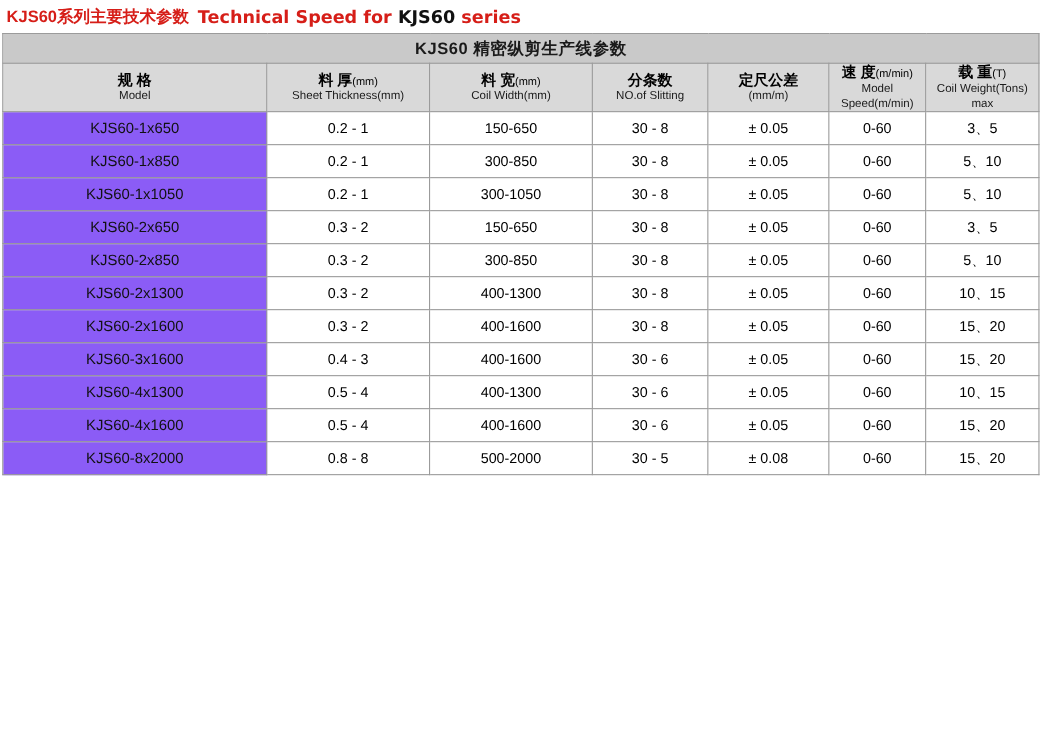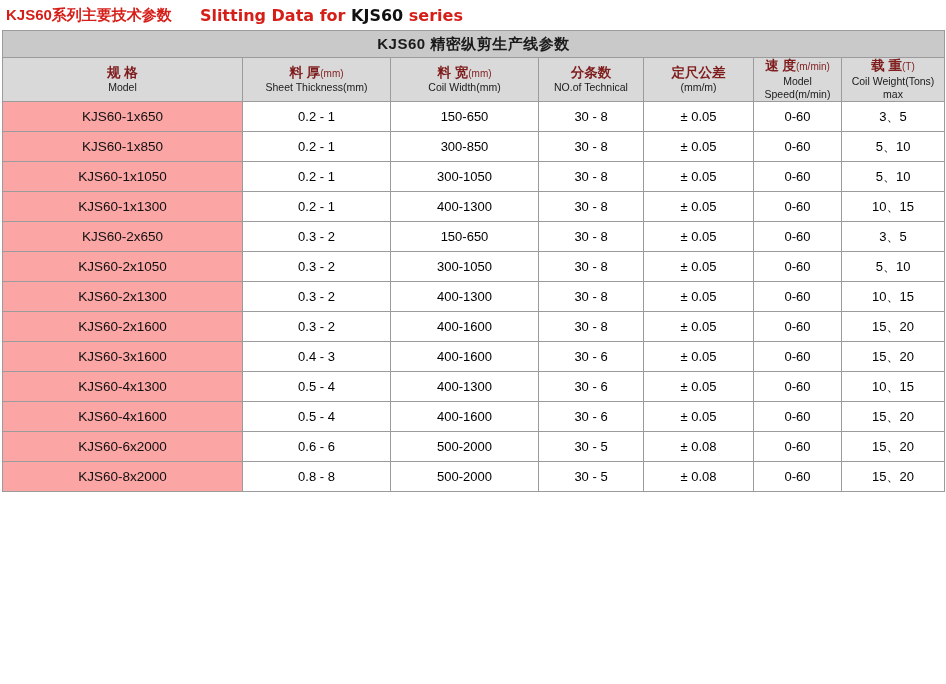--- a/index.html
+++ b/index.html
@@ -19,21 +19,20 @@
     height: 684px;
     position: relative;
     box-sizing: border-box;
   }
   .title-bar {
     height: 30px;
     display: flex;
     align-items: center;
     padding-left: 6px;
     box-sizing: border-box;
-    gap: 20px;
   }
   .title-cn {
     color: #d61e18;
     font-weight: bold;
     font-size: 15px;
     letter-spacing: 0px;
   }
   .title-en {
     color: #d61e18;
     font-weight: bold;
@@ -67,58 +66,58 @@
   }
   .head-row td {
     background: #d9d9d9;
     height: 38px;
     line-height: 1.25;
   }
   .head-cn {
     display: block;
     font-size: 13.5px;
     font-weight: bold;
-    color: #7f1d1d;
+    color: #000000;
   }
   .head-cn .unit {
     font-size: 10px;
     font-weight: normal;
   }
   .head-en {
     display: block;
     font-size: 10.5px;
     color: #1a1a1a;
     font-family: "Liberation Sans", sans-serif;
   }
   tbody tr td {
     height: 29px;
     font-size: 13px;
     background: #ffffff;
   }
   tbody tr td.model-cell {
-    background: #fca5a5;
+    background: #8b5cf6;
     font-size: 13.5px;
     color: #111;
   }
   .c0 { width: 240px; }
   .c1 { width: 148px; }
   .c2 { width: 148px; }
   .c3 { width: 105px; }
   .c4 { width: 110px; }
   .c5 { width: 88px; }
   .c6 { width: 103px; }
 </style>
 </head>
 <body>
 
 <div class="page">
 
   <div class="title-bar">
     <span class="title-cn">KJS60系列主要技术参数</span>
-    <span class="title-en"><span>Slitting Data for </span><span class="model">KJS60</span><span> series</span></span>
+    <span class="title-en"><span>Technical Speed for </span><span class="model">KJS60</span><span> series</span></span>
   </div>
 
   <table class="spec">
     <colgroup>
       <col class="c0">
         <col class="c1">
         <col class="c2">
         <col class="c3">
         <col class="c4">
         <col class="c5">
@@ -136,21 +135,21 @@
         <td>
           <span class="head-cn"><span>料 厚</span><span class="unit">(mm)</span></span>
           <span class="head-en">Sheet Thickness(mm)</span>
         </td>
         <td>
           <span class="head-cn"><span>料 宽</span><span class="unit">(mm)</span></span>
           <span class="head-en">Coil Width(mm)</span>
         </td>
         <td>
           <span class="head-cn">分条数</span>
-          <span class="head-en">NO.of Technical</span>
+          <span class="head-en">NO.of Slitting</span>
         </td>
         <td>
           <span class="head-cn">定尺公差</span>
           <span class="head-en">(mm/m)</span>
         </td>
         <td>
           <span class="head-cn"><span>速 度</span><span class="unit">(m/min)</span></span>
           <span class="head-en">Model Speed(m/min)</span>
         </td>
         <td>
@@ -181,41 +180,32 @@
         <tr>
           <td class="model-cell">KJS60-1x1050</td>
           <td>0.2 - 1</td>
           <td>300-1050</td>
           <td>30 - 8</td>
           <td>± 0.05</td>
           <td>0-60</td>
           <td>5、10</td>
         </tr>
         <tr>
-          <td class="model-cell">KJS60-1x1300</td>
-          <td>0.2 - 1</td>
-          <td>400-1300</td>
-          <td>30 - 8</td>
-          <td>± 0.05</td>
-          <td>0-60</td>
-          <td>10、15</td>
-        </tr>
-        <tr>
           <td class="model-cell">KJS60-2x650</td>
           <td>0.3 - 2</td>
           <td>150-650</td>
           <td>30 - 8</td>
           <td>± 0.05</td>
           <td>0-60</td>
           <td>3、5</td>
         </tr>
         <tr>
-          <td class="model-cell">KJS60-2x1050</td>
-          <td>0.3 - 2</td>
-          <td>300-1050</td>
+          <td class="model-cell">KJS60-2x850</td>
+          <td>0.3 - 2</td>
+          <td>300-850</td>
           <td>30 - 8</td>
           <td>± 0.05</td>
           <td>0-60</td>
           <td>5、10</td>
         </tr>
         <tr>
           <td class="model-cell">KJS60-2x1300</td>
           <td>0.3 - 2</td>
           <td>400-1300</td>
           <td>30 - 8</td>
@@ -249,29 +239,20 @@
           <td>± 0.05</td>
           <td>0-60</td>
           <td>10、15</td>
         </tr>
         <tr>
           <td class="model-cell">KJS60-4x1600</td>
           <td>0.5 - 4</td>
           <td>400-1600</td>
           <td>30 - 6</td>
           <td>± 0.05</td>
-          <td>0-60</td>
-          <td>15、20</td>
-        </tr>
-        <tr>
-          <td class="model-cell">KJS60-6x2000</td>
-          <td>0.6 - 6</td>
-          <td>500-2000</td>
-          <td>30 - 5</td>
-          <td>± 0.08</td>
           <td>0-60</td>
           <td>15、20</td>
         </tr>
         <tr>
           <td class="model-cell">KJS60-8x2000</td>
           <td>0.8 - 8</td>
           <td>500-2000</td>
           <td>30 - 5</td>
           <td>± 0.08</td>
           <td>0-60</td>

